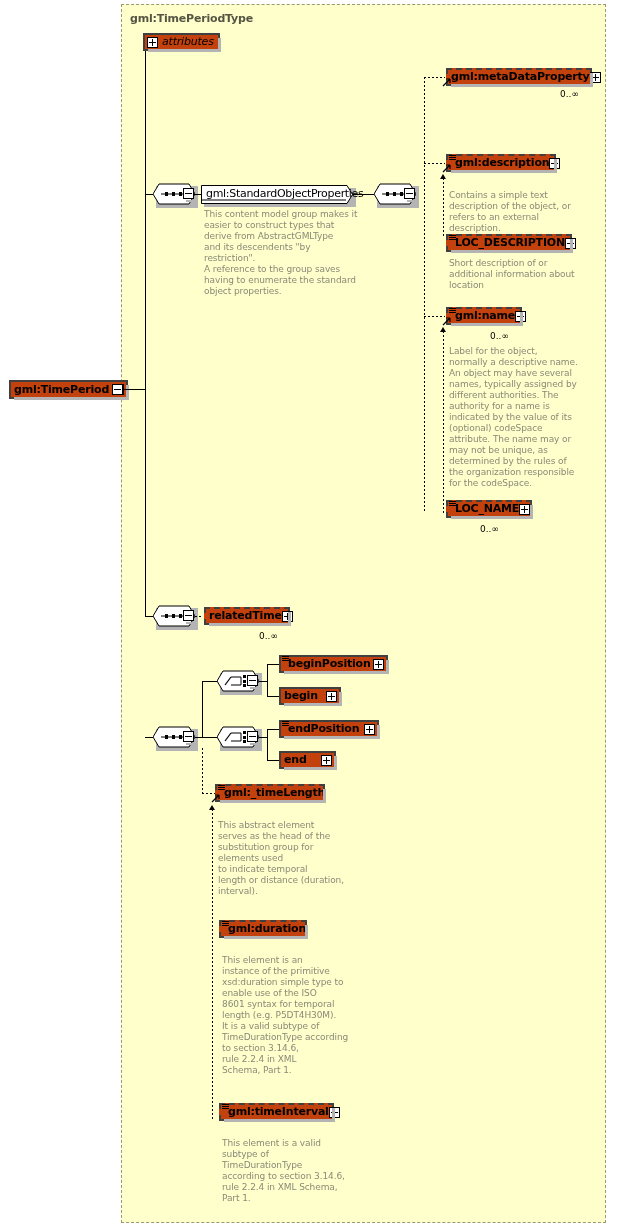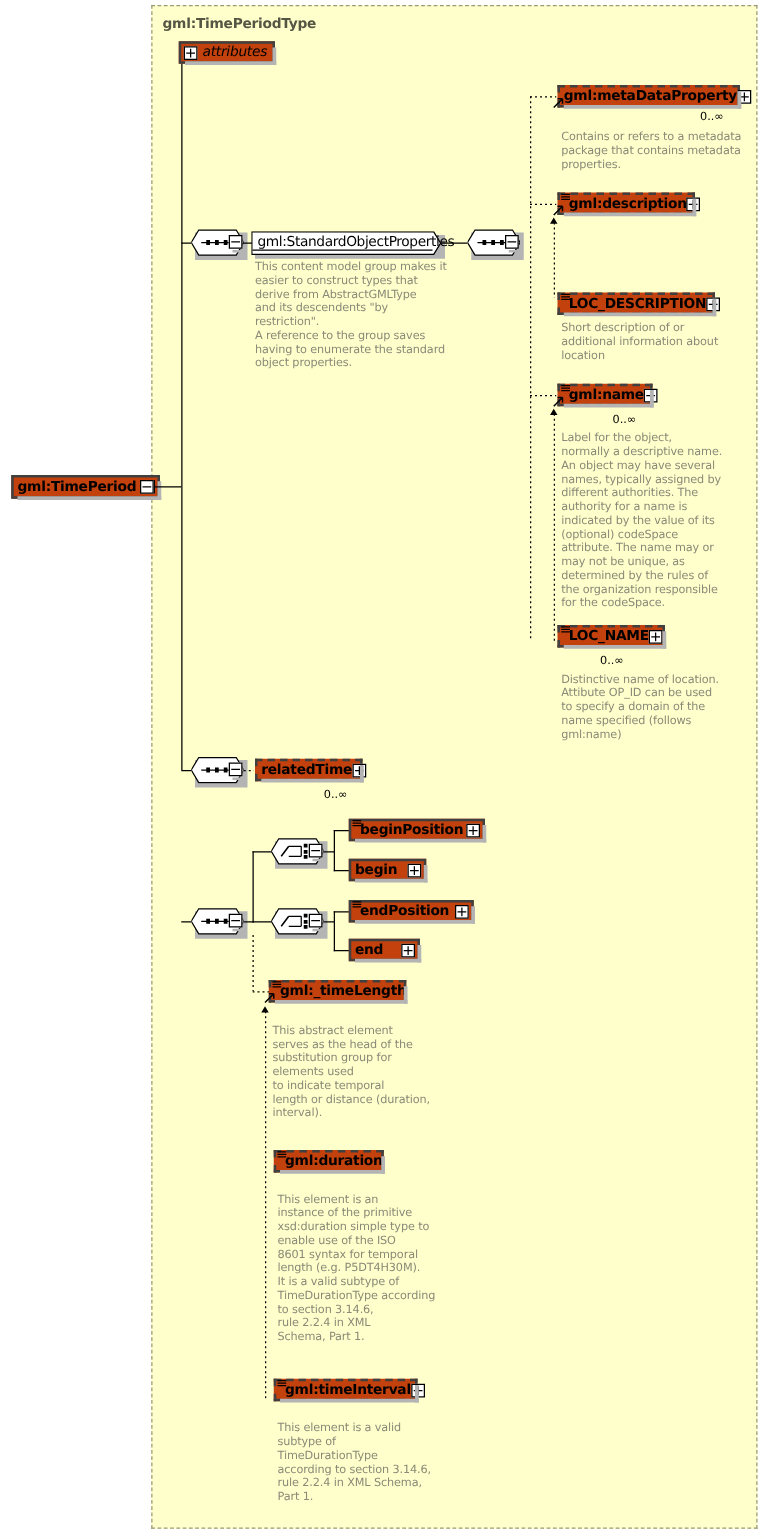--- a/index.html
+++ b/index.html
@@ -286,42 +286,43 @@
     <span class="lbl">gml:metaDataProperty</span>
     <span class="plus" style="margin-left:auto;"></span>
     <span class="shadow-r"></span>
   </div>
   <div class="refarrow" style="left:442px; top:77px;">
     <svg width="10" height="10" viewBox="0 0 10 10">
         <path d="M1,9 L8,2 M8,2 L4,2 M8,2 L8,6" stroke="#000" stroke-width="1.2" fill="none"></path>
       </svg>
   </div>
   <div class="card" style="left:560px; top:89px;">0..∞</div>
-  <div class="annot" style="left:449px; top:105px; width:152px;">Contains or refers to a metadata
-package that contains metadata
-properties.</div>
 
   <div class="dln h" style="left:424px; top:163px; width:21px;"></div>
   <div class="node dashed" style="left:446px; top:154px; width:110px;">
     <span class="seqglyph" style="left:1px;top:-1px;">
         <i></i>
         <i></i>
         <i></i>
       </span>
     <span class="lbl" style="margin-left:4px;">gml:description</span>
     <span class="plus" style="margin-left:auto;"></span>
     <span class="shadow-r"></span>
   </div>
   <div class="refarrow" style="left:442px; top:163px;">
     <svg width="10" height="10" viewBox="0 0 10 10">
         <path d="M1,9 L8,2 M8,2 L4,2 M8,2 L8,6" stroke="#000" stroke-width="1.2" fill="none"></path>
       </svg>
   </div>
   <div class="dln v" style="left:443px; top:178px; height:60px;"></div>
   <div class="uparrow" style="left:440px; top:174px;"></div>
+  <div class="annot" style="left:449px; top:190px; width:152px;">Contains a simple text
+description of the object, or
+refers to an external
+description.</div>
 
   <div class="node dashed" style="left:446px; top:234px; width:126px;">
     <span class="seqglyph" style="left:1px;top:-1px;">
         <i></i>
         <i></i>
         <i></i>
       </span>
     <span class="lbl" style="margin-left:4px;">LOC_DESCRIPTION</span>
     <span class="plus" style="margin-left:auto;"></span>
     <span class="shadow-r"></span>
@@ -367,25 +368,20 @@
     <span class="seqglyph" style="left:1px;top:-1px;">
         <i></i>
         <i></i>
         <i></i>
       </span>
     <span class="lbl" style="margin-left:4px;">LOC_NAME</span>
     <span class="plus" style="margin-left:auto;"></span>
     <span class="shadow-r"></span>
   </div>
   <div class="card" style="left:480px; top:524px;">0..∞</div>
-  <div class="annot" style="left:449px; top:539px; width:152px;">Distinctive name of location.
-Attibute OP_ID can be used
-to specify a domain of the
-name specified (follows
-gml:name)</div>
 
   <div class="ln h" style="left:145px; top:616px; width:8px;"></div>
   <div class="comp" style="left:153px; top:605px;">
     <div class="shadow"></div>
     <svg width="42" height="22" viewBox="0 0 42 22">
       <polygon points="0,11 6,1 36,1 42,11 36,21 6,21" fill="#ffffff" stroke="#000000" stroke-width="1"></polygon>
       <line x1="8" y1="11" x2="34" y2="11" stroke="#000" stroke-width="1"></line>
       <rect x="12" y="9" width="3" height="4" fill="#000"></rect>
       <rect x="19" y="9" width="3" height="4" fill="#000"></rect>
       <rect x="26" y="9" width="3" height="4" fill="#000"></rect>

